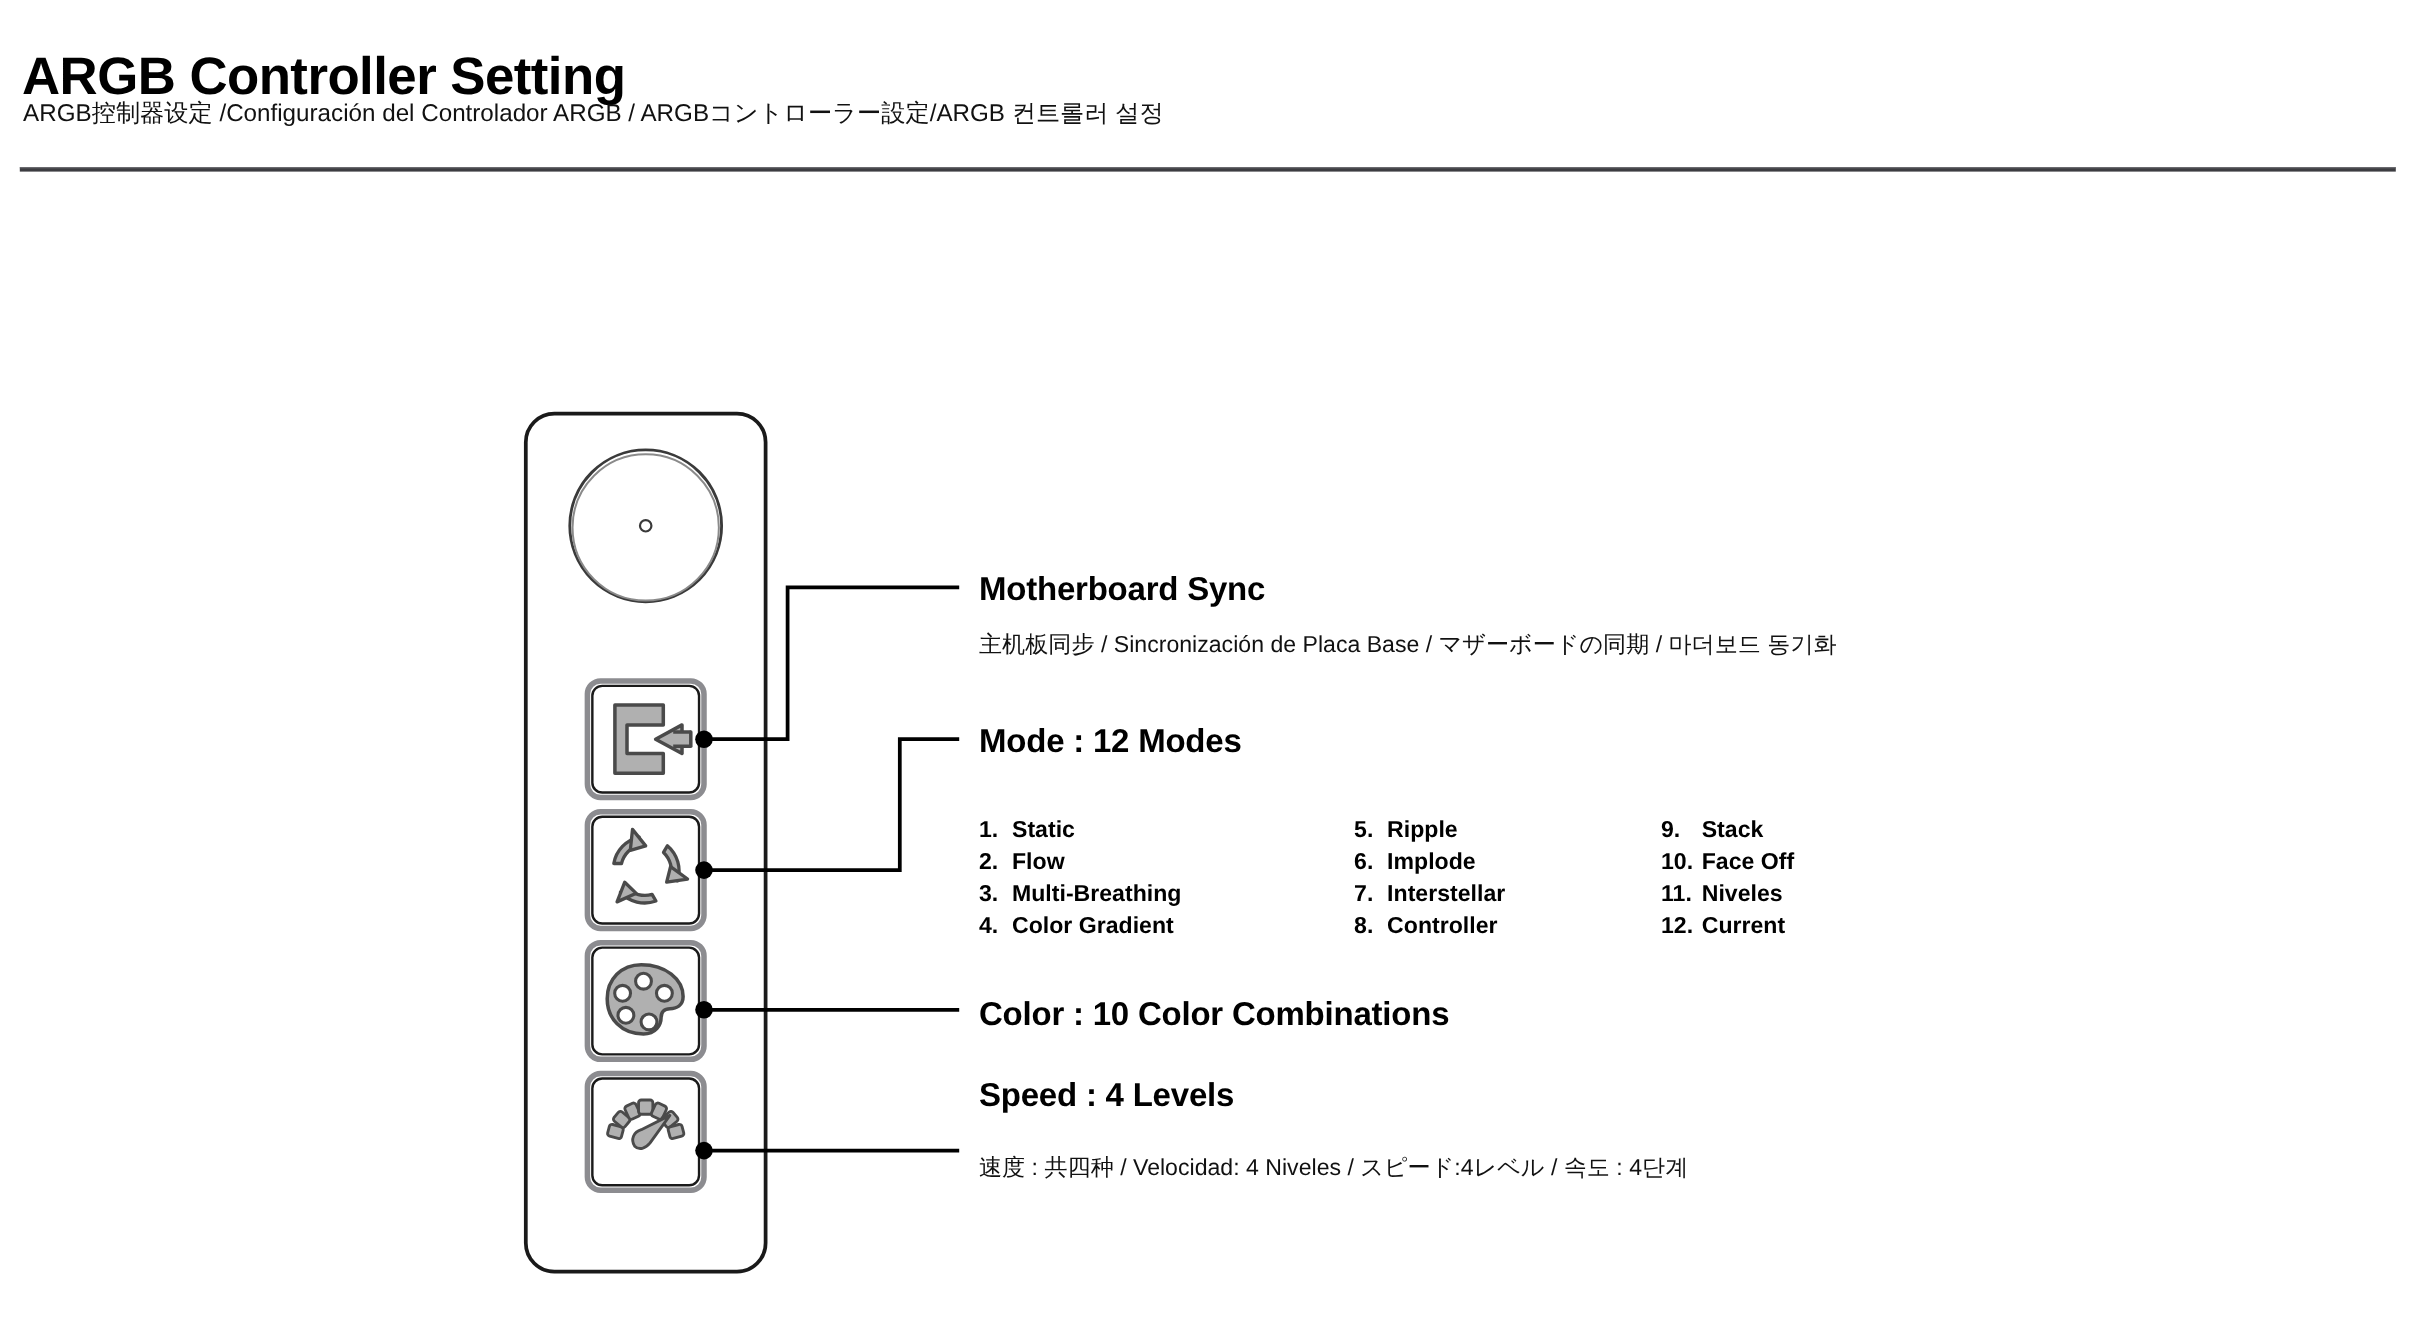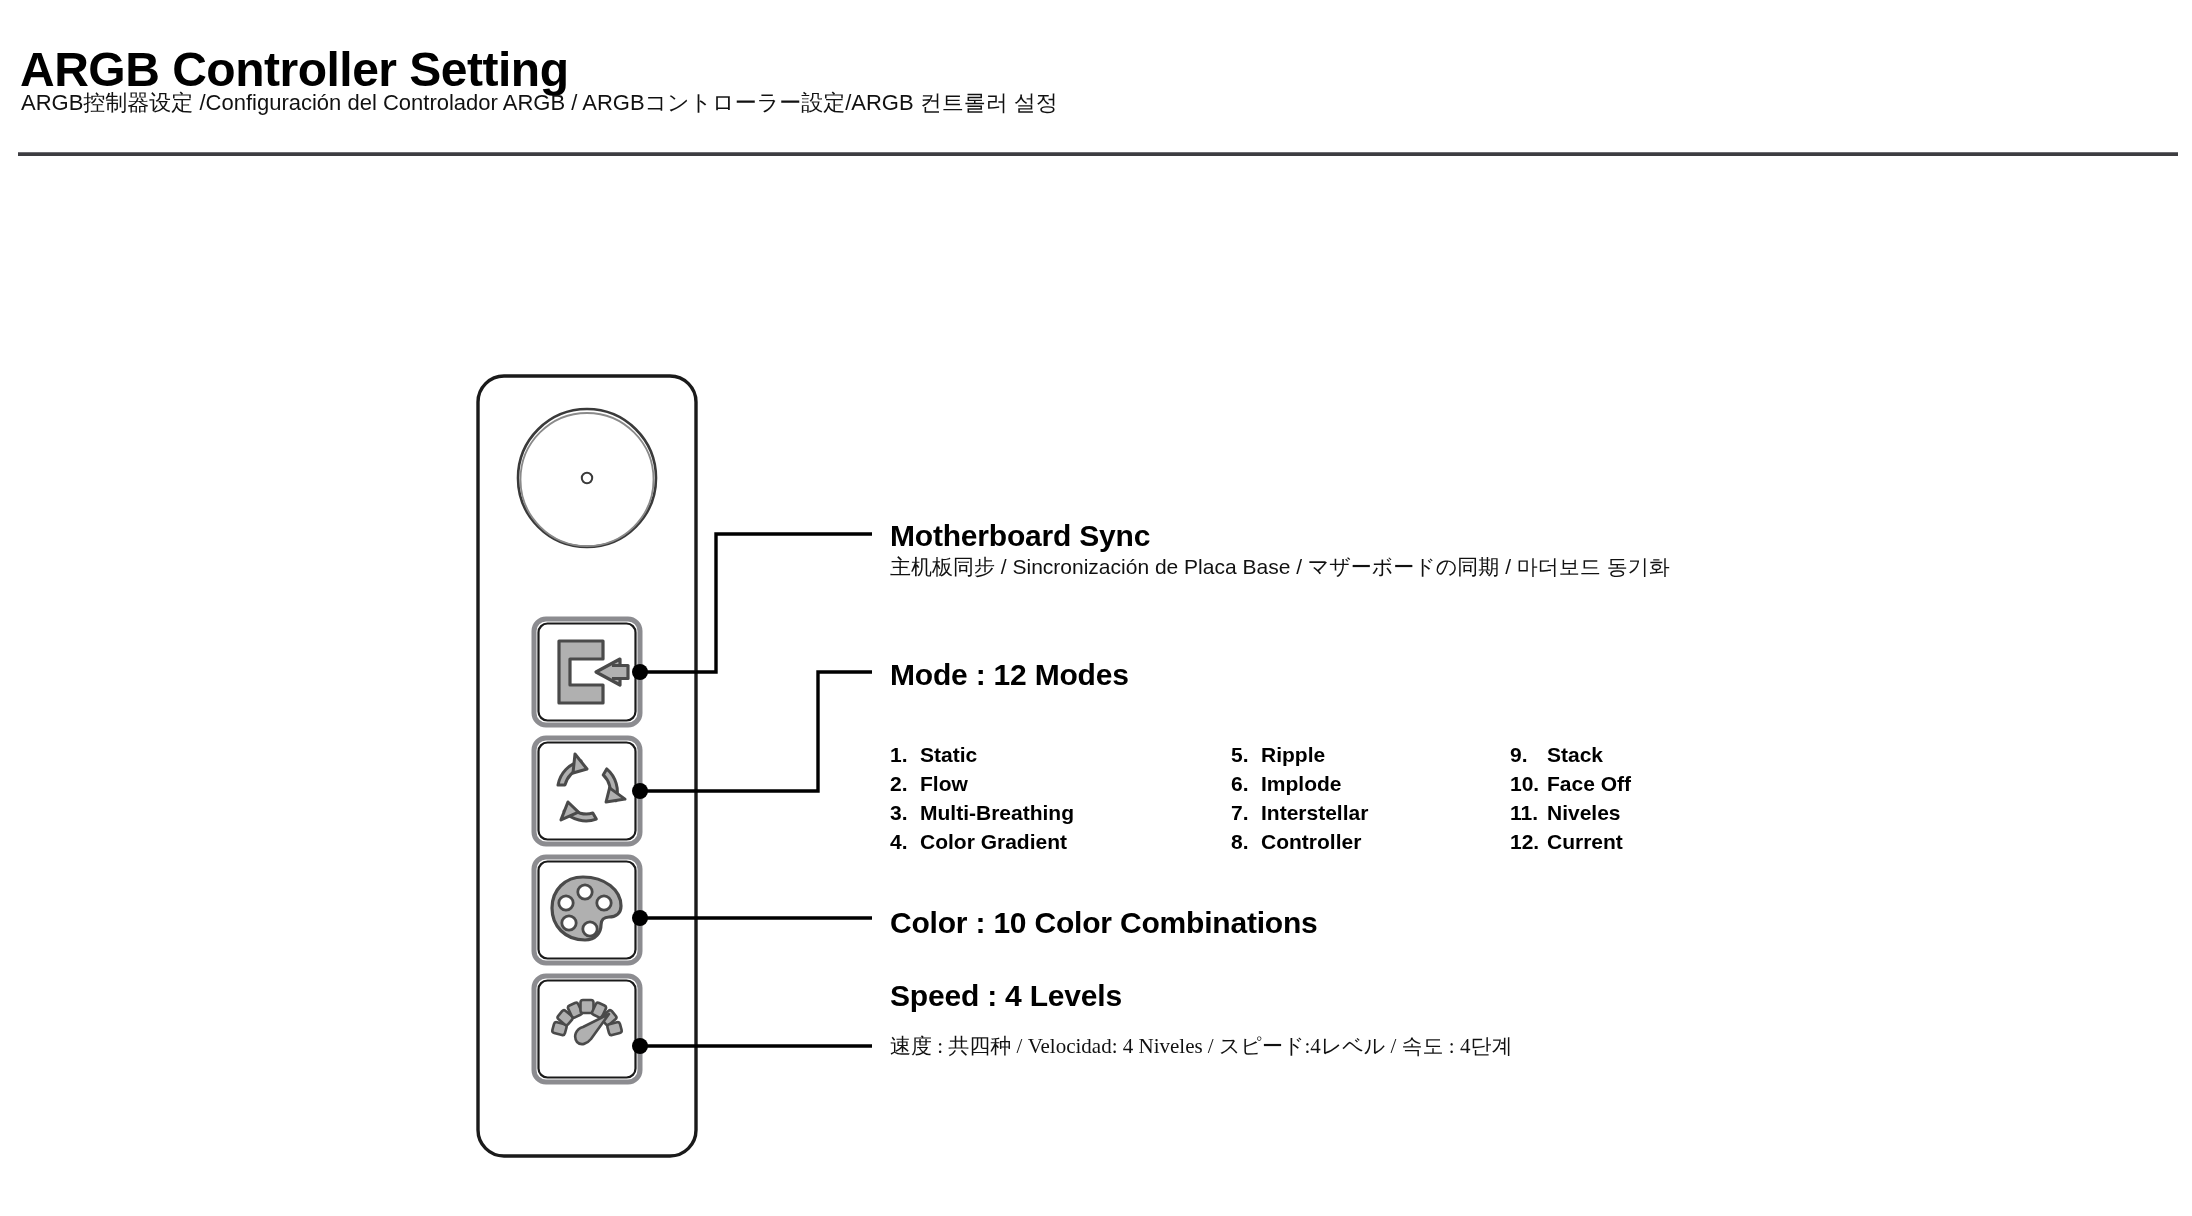--- a/index.html
+++ b/index.html
@@ -74,28 +74,28 @@
     font-weight: bold;
     letter-spacing: -0.2px;
     line-height: 1.2;
     color: #000;
   }
   .callout-sub {
     font-size: 21px;
     font-weight: normal;
     line-height: 1.25;
     color: #111;
-    margin-top: 0;
+    margin-top: 20px;
   }
 
   #callout-sync  { left: 890px; top: 518px; }
   #callout-mode  { left: 890px; top: 657px; }
   #callout-color { left: 890px; top: 905px; }
   #callout-speed { left: 890px; top: 978px; }
-  #callout-speed .callout-sub { margin-top: 19px; font-family: Liberation Serif, serif; }
+  #callout-speed .callout-sub { margin-top: 35px; }
 
   
   #mode-list {
     position: absolute;
     left: 890px;
     top: 740px;
     display: flex;
     flex-direction: row;
   }
   .mode-col {

